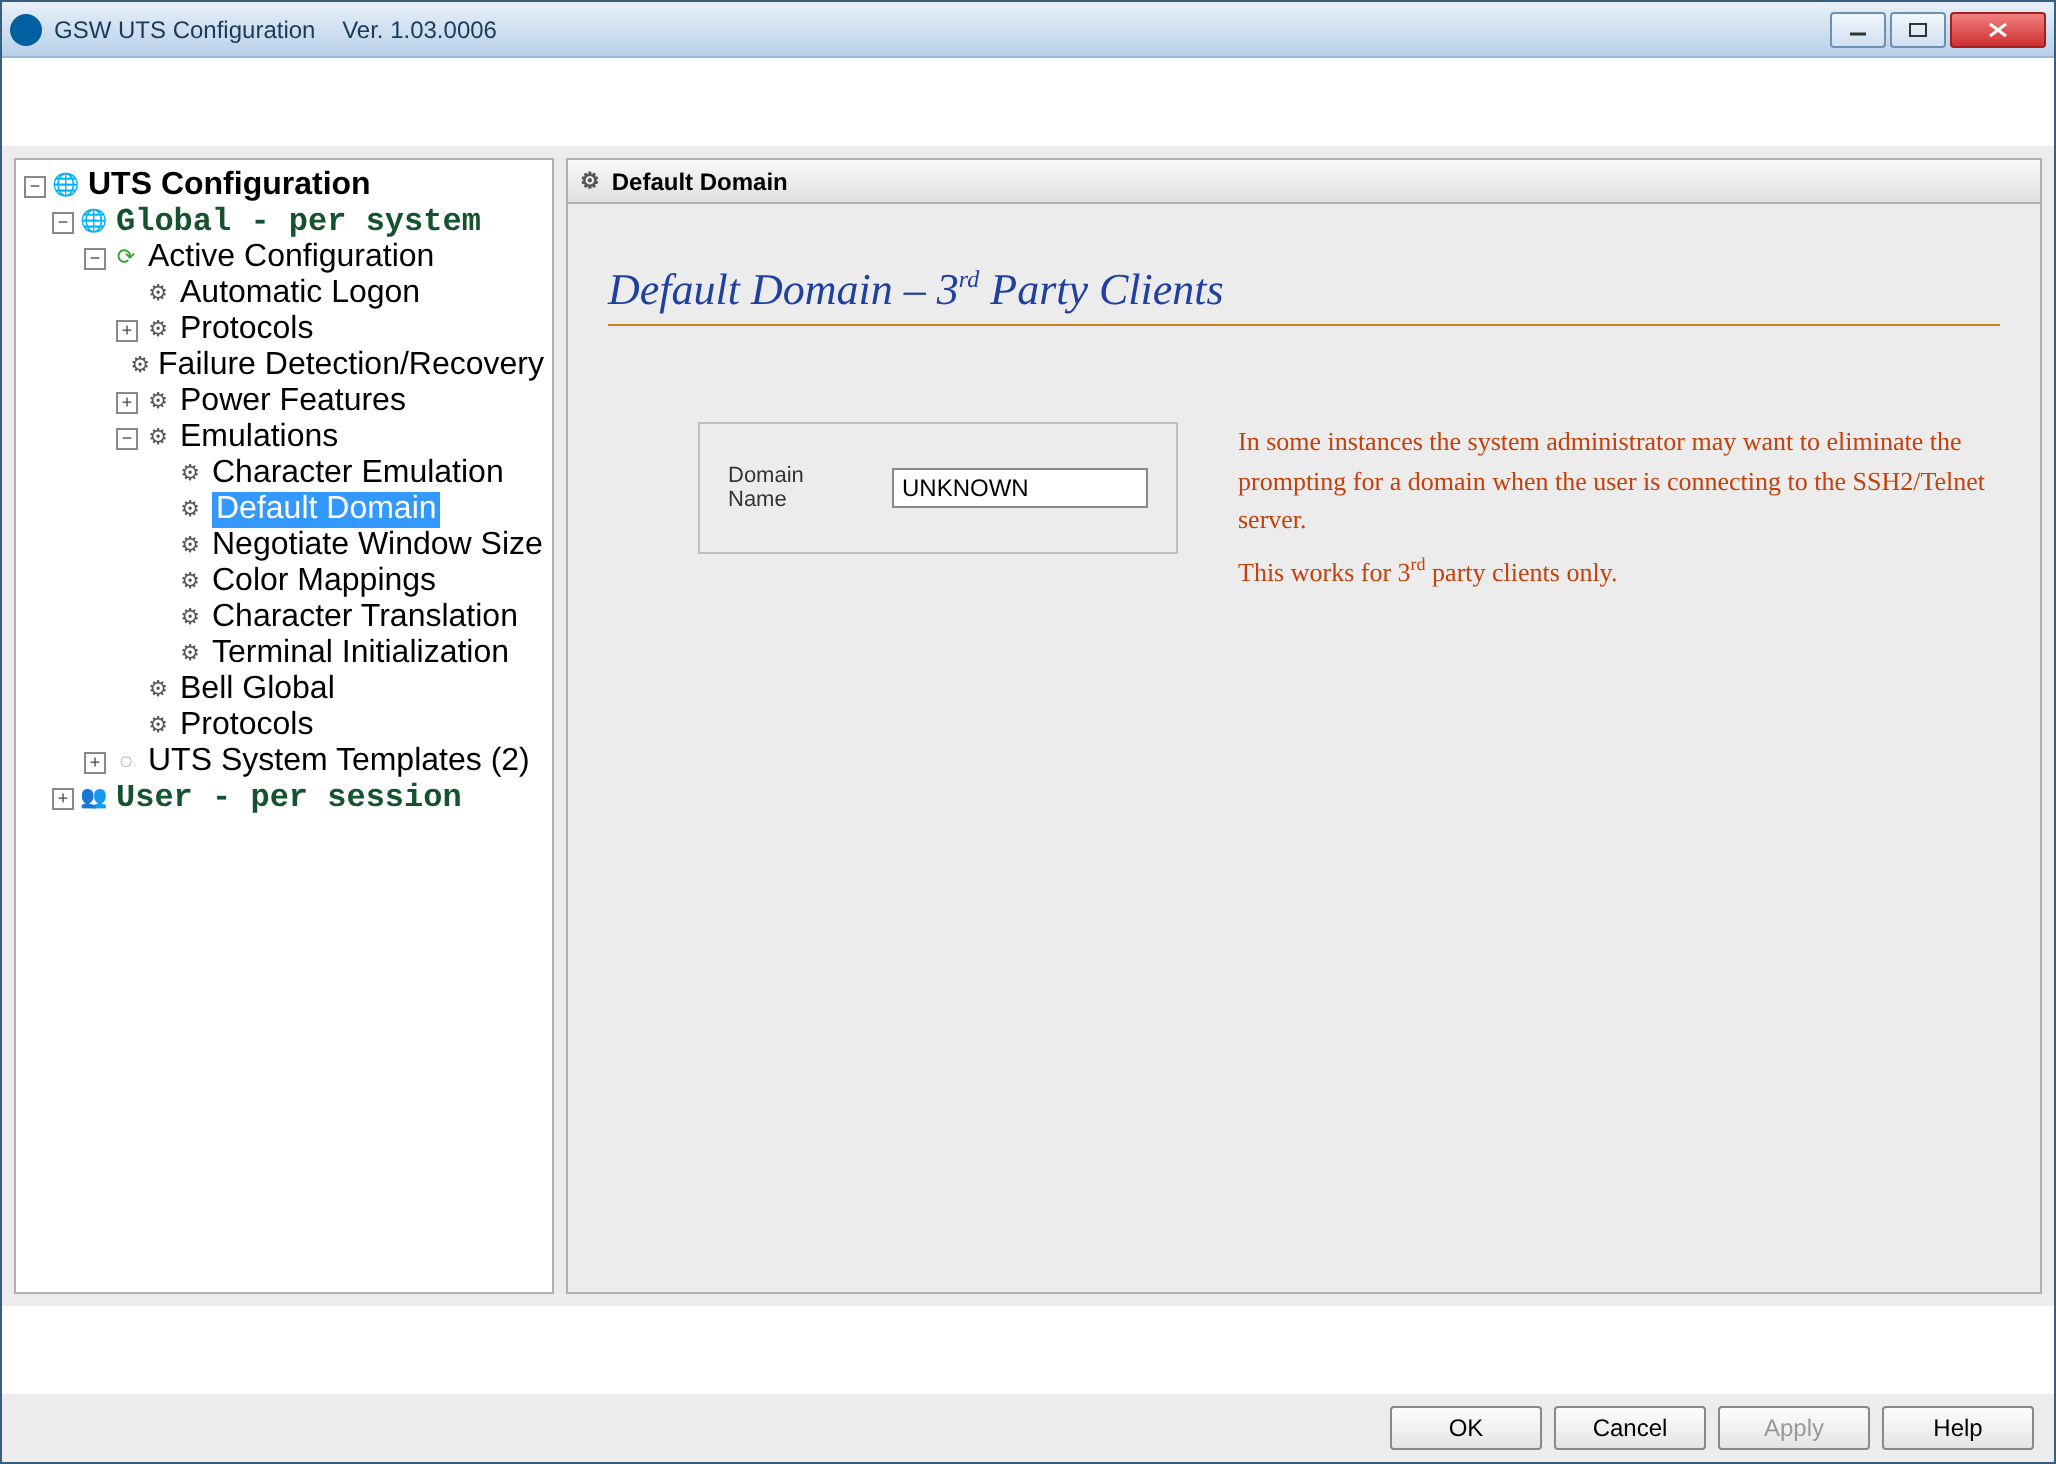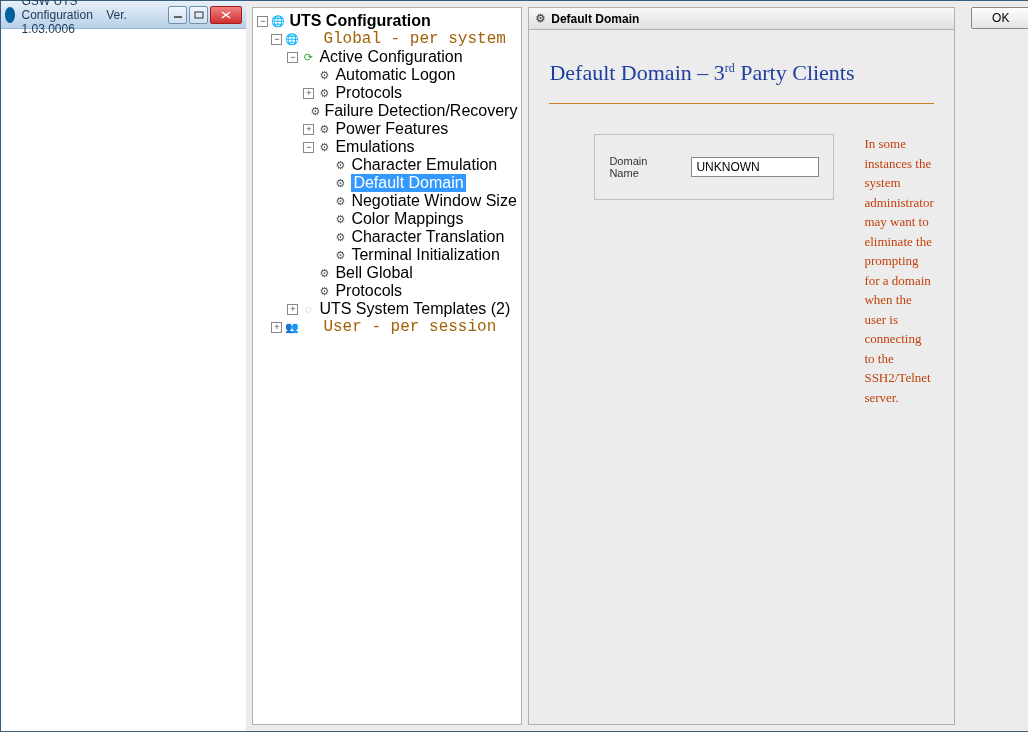--- a/index.html
+++ b/index.html
@@ -10,21 +10,22 @@
   width: 1028px;
   height: 732px;
   overflow: hidden;
 }
 .window {
   width: 1028px;
   height: 732px;
   background: #fff;
   border: 1px solid #365e7e;
   display: flex;
-  flex-direction: row;
+  flex-direction: column;
+  gap: 44px;
 }
 .titlebar {
   height: 28px;
   background: linear-gradient(to bottom, #e8f0f8 0%, #d0e0f0 50%, #b8d0e8 100%);
   display: flex;
   align-items: center;
   padding: 0 4px;
   border-bottom: 1px solid #9ab8d8;
 }
 .titlebar .app-icon {
@@ -92,21 +93,21 @@
 .tree-icon {
   width: 14px; height: 14px;
   display: inline-flex;
   align-items: center;
   justify-content: center;
   margin-right: 4px;
   font-size: 11px;
 }
 .tree-label { font-size: 16px; color: #000; }
 .tree-label.bold { font-weight: bold; }
-.tree-label.mono { font-family: "Courier New", monospace; color: #a16207; font-weight: normal; margin-left: 20px; }
+.tree-label.mono { font-family: "Courier New", monospace; color: #14532d; font-weight: bold; }
 .tree-label.selected { background: #3399ff; color: #fff; padding: 0 2px; }
 .indent-1 { padding-left: 16px; }
 .indent-2 { padding-left: 32px; }
 .indent-3 { padding-left: 48px; }
 .indent-4 { padding-left: 64px; }
 
 .main-panel {
   flex: 1;
   background: #ececec;
   border: 1px solid #b0b0b0;
@@ -124,25 +125,26 @@
   font-size: 12px;
 }
 .panel-header .gear { margin-right: 6px; font-size: 11px; }
 .panel-body {
   flex: 1;
   padding: 30px 20px 10px 20px;
   overflow: auto;
 }
 .page-title {
   font-family: Georgia, serif;
+  font-style: italic;
   font-size: 22px;
   color: #2040a0;
-  padding-bottom: 17px;
+  padding-bottom: 4px;
   border-bottom: 1px solid #d08020;
-  margin-bottom: 30px;
+  margin-bottom: 48px;
 }
 .page-title sup { font-size: 12px; }
 .form-row-container {
   display: flex;
   gap: 30px;
   align-items: flex-start;
 }
 .fieldgroup {
   border: 1px solid #c0c0c0;
   padding: 20px 14px;
@@ -170,21 +172,21 @@
 .description p { margin-bottom: 6px; }
 .description sup { font-size: 9px; }
 .button-bar {
   padding: 6px 10px;
   display: flex;
   justify-content: flex-end;
   gap: 6px;
   background: #ececec;
 }
 .btn {
-  width: 60px;
+  width: 76px;
   height: 22px;
   border: 1px solid #888;
   background: linear-gradient(to bottom, #fdfdfd, #e4e4e4);
   font-size: 12px;
   cursor: pointer;
   border-radius: 2px;
 }
 .btn:disabled { color: #999; cursor: default; }
 .gear-icon { color: #555; }
 .globe-icon { color: #2060a0; }
@@ -371,20 +373,21 @@
       </div>
       <div class="panel-body">
         <div class="page-title">Default Domain – 3<sup>rd</sup> Party Clients</div>
         <div class="form-row-container">
           <div class="fieldgroup">
             <label>Domain Name</label>
             <input type="text" value="UNKNOWN" style="">
           </div>
           <div class="description">
             <p>In some instances the system administrator may want to eliminate the prompting for a domain when the user is connecting to the SSH2/Telnet server.</p>
+            <p>This works for 3<sup>rd</sup> party clients only.</p>
           </div>
         </div>
       </div>
     </div>
 
   </div>
 
   <div class="button-bar">
     <button class="btn">OK</button>
     <button class="btn">Cancel</button>

